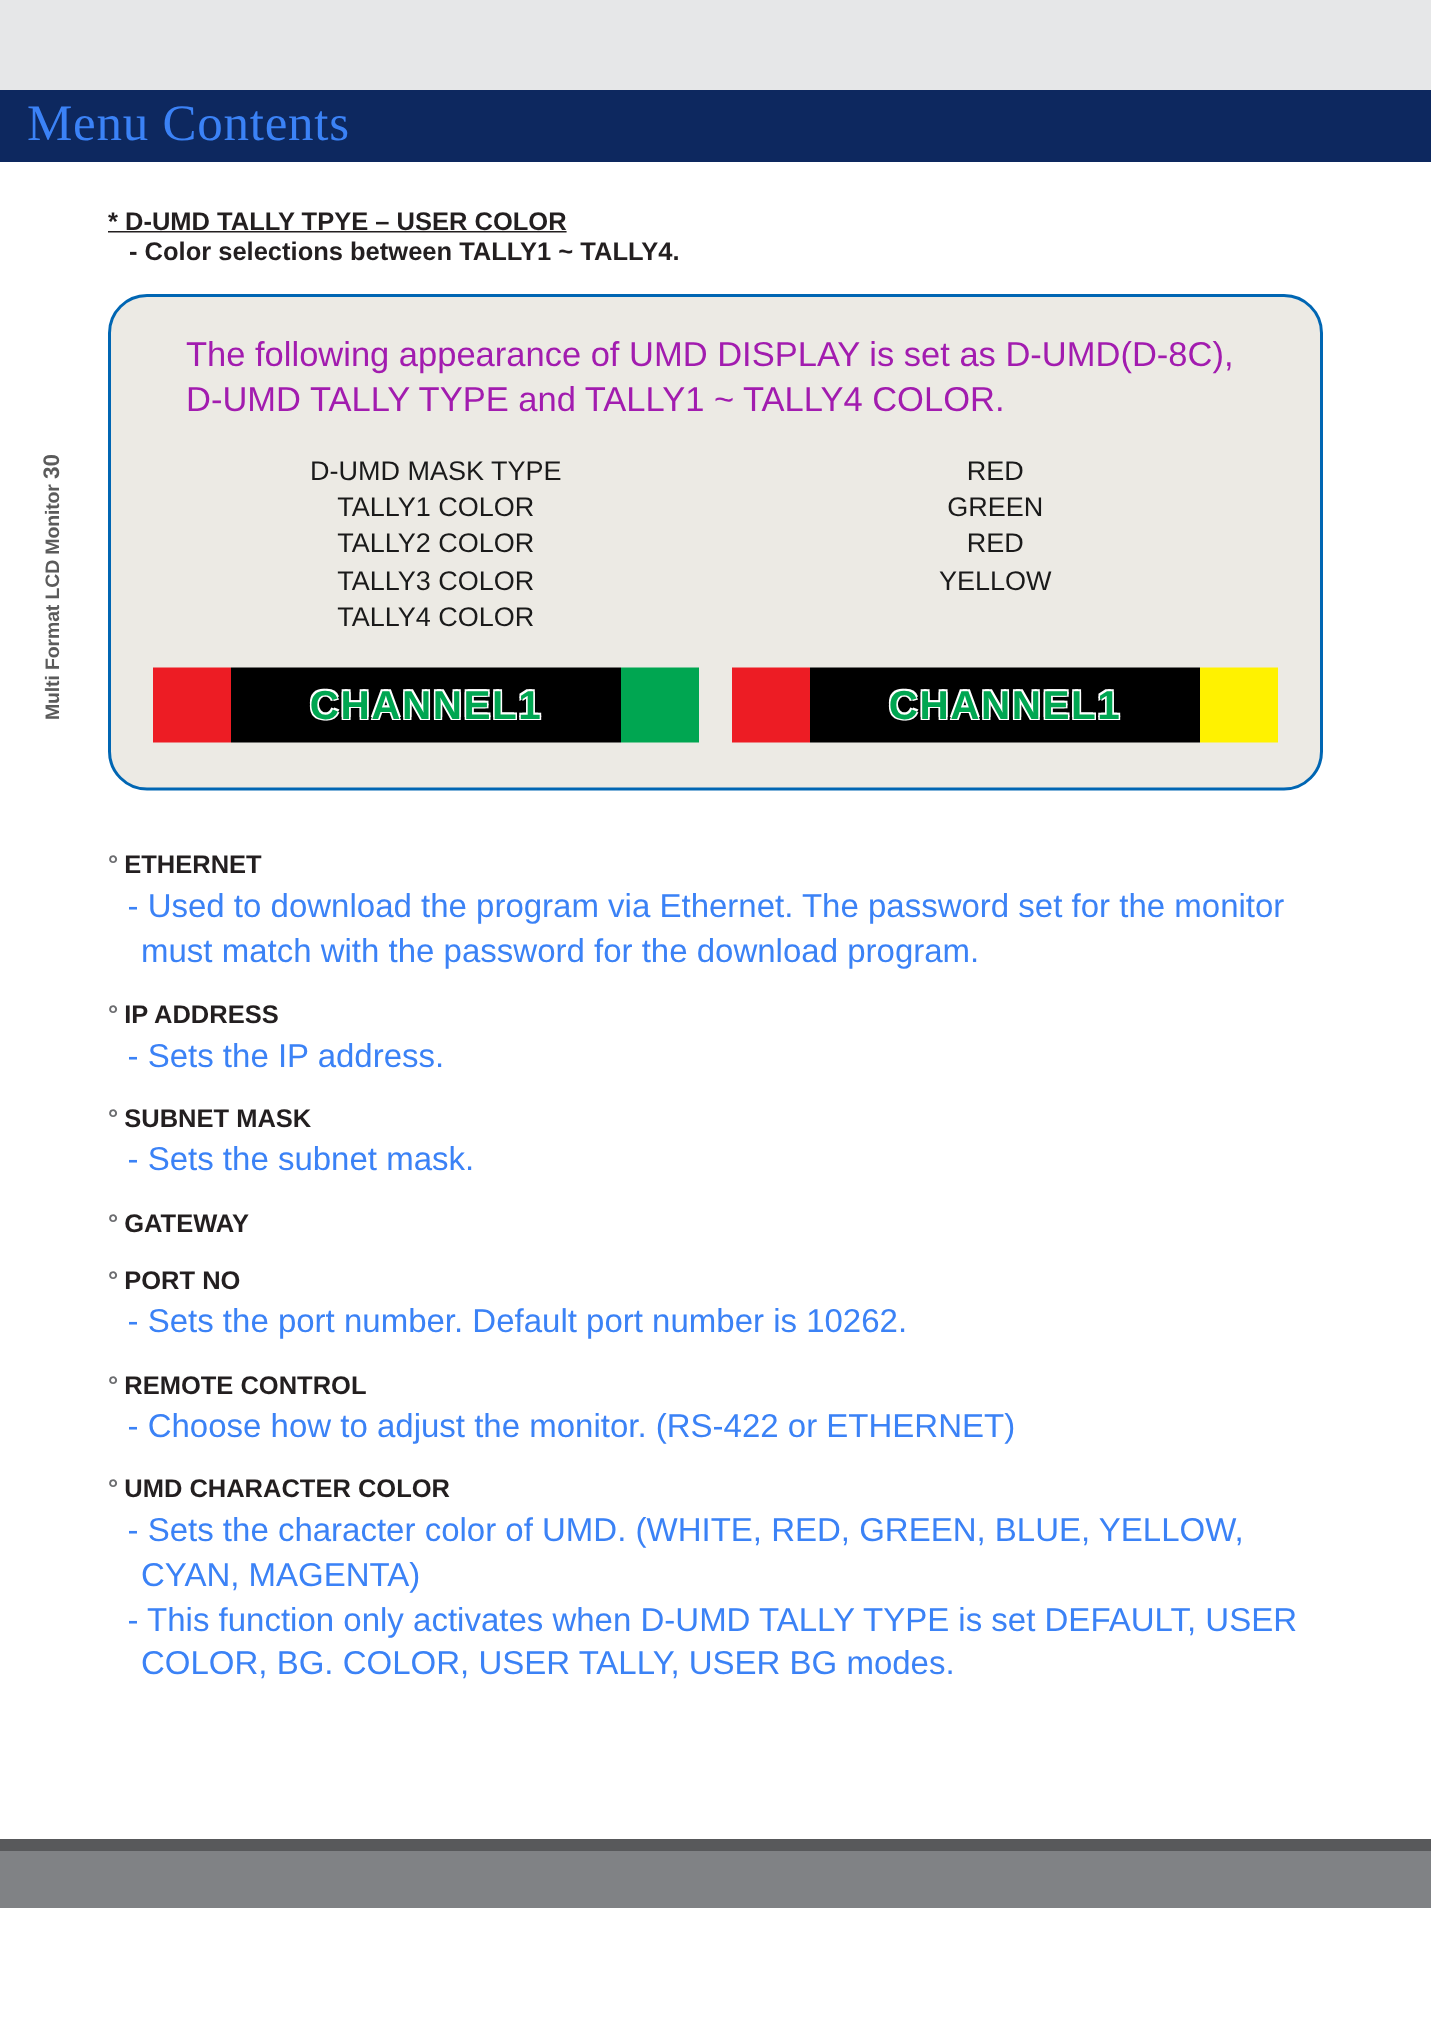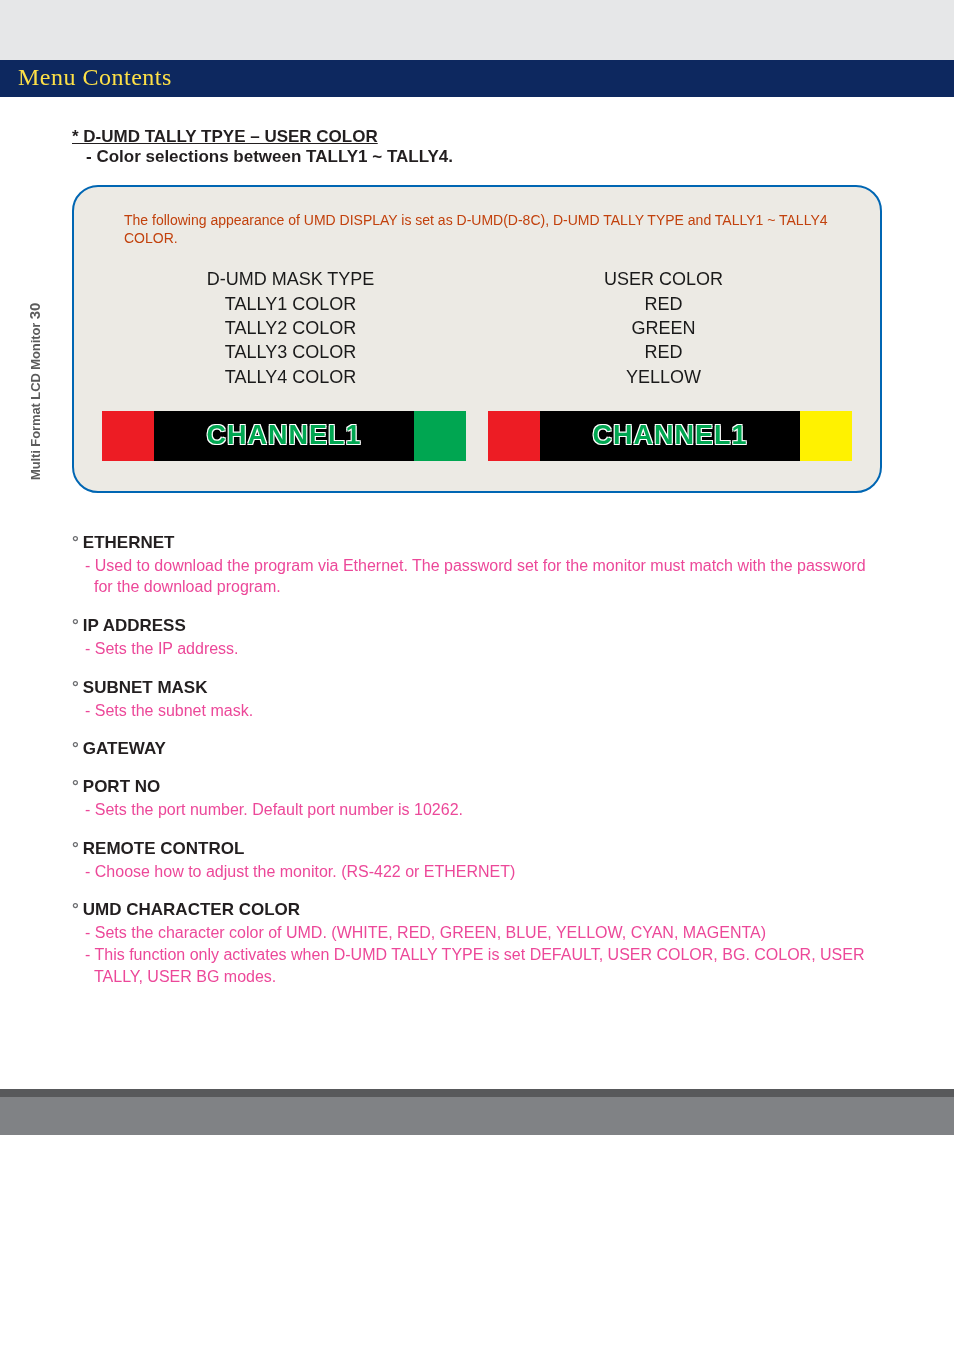--- a/index.html
+++ b/index.html
@@ -8,23 +8,23 @@
     font-family: "Myriad Pro", "Segoe UI", Arial, sans-serif;
     color: #231f20;
     background: #fff;
   }
   .top-pad {
     height: 60px;
     background: #e6e7e8;
   }
   .title-bar {
     background: #0d285f;
-    color: #fde047;
+    color: #3b82f6;
     font-family: "Minion Pro", Georgia, serif;
-    font-size: 24px;
+    font-size: 34px;
     padding: 4px 4px 6px 18px;
     letter-spacing: .5px;
   }
   .content {
     padding: 30px 72px 24px 72px;
   }
   .intro-block { margin-bottom: 18px; }
   .intro-star {
     font-weight: 700;
     font-size: 17px;
@@ -51,24 +51,24 @@
   }
   .side-label .pg { font-weight: 700; font-size: 15px; }
   .panel {
     border: 2.5px solid #0066b3;
     border-radius: 26px;
     padding: 22px 30px 30px 30px;
     background: #eceae4;
     margin: 12px 0 40px 0;
   }
   .panel-note {
-    font-size: 14px;
+    font-size: 23px;
     line-height: 1.3;
     margin: 2px 0 20px 20px;
-    color: #c2410c;
+    color: #a21caf;
   }
   .settings-row {
     display: flex;
     margin: 0 0 22px 0;
   }
   .settings-col-l, .settings-col-r {
     flex: 1;
     text-align: center;
     font-size: 18px;
     line-height: 1.35;
@@ -105,25 +105,25 @@
       -1px 1px 0 #fff, 1px 1px 0 #fff;
   }
   .item { margin-bottom: 18px; }
   .item-head {
     font-weight: 700;
     font-size: 17px;
     margin-bottom: 2px;
   }
   .bullet-dot { color: #6d6e71; margin-right: 4px; }
   .item-body {
-    font-size: 16px;
+    font-size: 22px;
     line-height: 1.35;
     padding-left: 22px;
     text-indent: -9px;
-    color: #ec4899;
+    color: #3b82f6;
   }
   .footer-band {
     height: 46px;
     background: #808285;
     position: relative;
   }
   .footer-band::before {
     content: "";
     position: absolute;
     left: 0; right: 0; top: 0;
@@ -156,21 +156,20 @@
 
     <div class="settings-row">
       <div class="settings-col-l">
         <div>D-UMD MASK TYPE</div>
         <div>TALLY1 COLOR</div>
         <div>TALLY2 COLOR</div>
         <div>TALLY3 COLOR</div>
         <div>TALLY4 COLOR</div>
       </div>
       <div class="settings-col-r">
-        <div>USER COLOR</div>
         <div>RED</div>
         <div>GREEN</div>
         <div>RED</div>
         <div>YELLOW</div>
       </div>
     </div>
 
     <div class="channel-row">
       <div class="ch-box">
         <div class="ch-seg" style="background:#ed1c24"></div>

